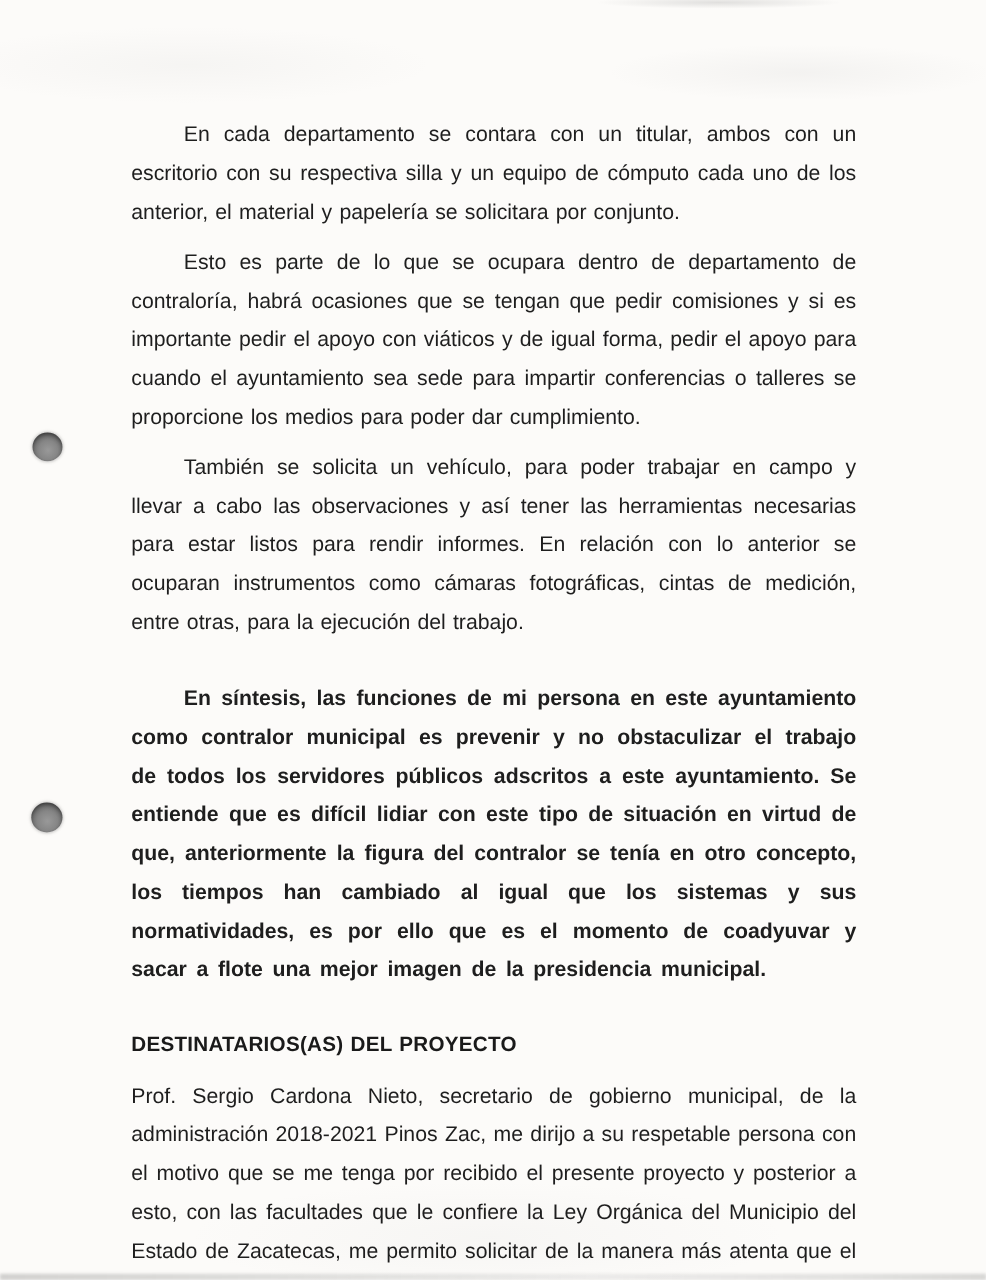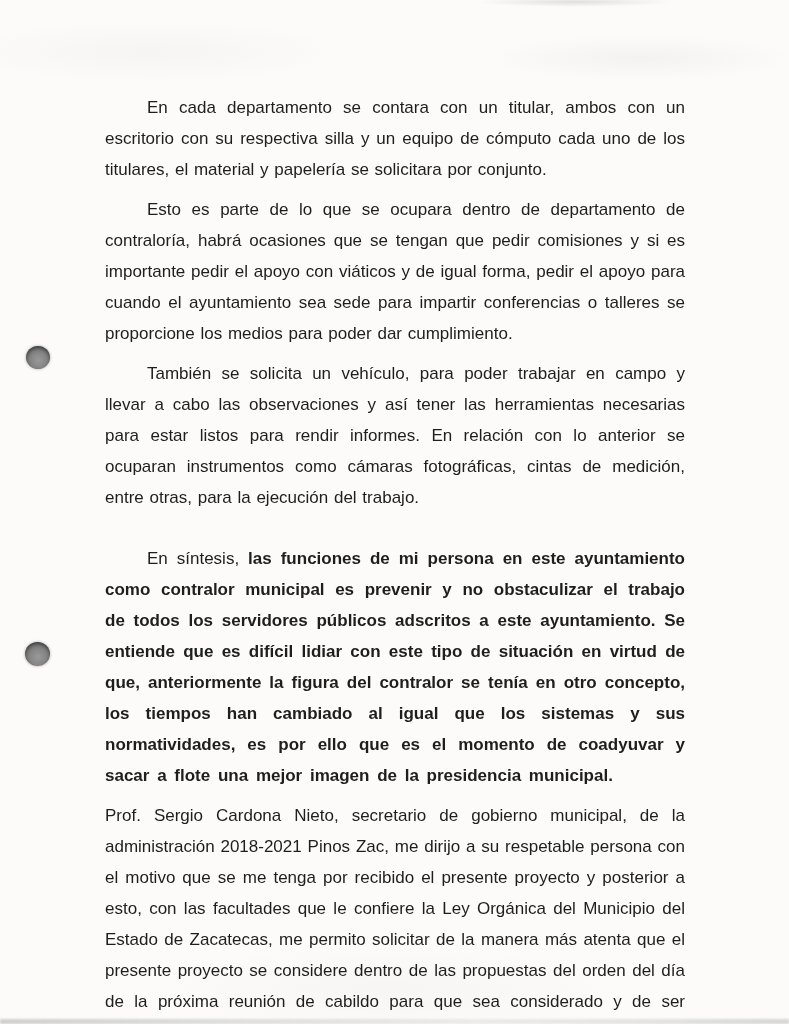--- a/index.html
+++ b/index.html
@@ -35,21 +35,21 @@
   .content p {
     margin: 0 0 9px 0;
     text-indent: 42px;
   }
   .para-synthesis {
     margin-top: 30px !important;
     font-weight: bold;
     word-spacing: 3px;
   }
   .para-synthesis .lead-in {
-    font-weight: normal;
+    font-weight: bold;
   }
   .section-heading {
     margin: 30px 0 9px 0;
     font-size: 16.5px;
     font-weight: bold;
     line-height: 31px;
     letter-spacing: 0.2px;
     color: #1a1a1a;
     text-align: left;
   }
@@ -93,28 +93,29 @@
 </head>
 <body>
 
 <div class="page">
 
   <span class="hole-punch first"></span>
   <span class="hole-punch second"></span>
 
   <div class="content">
 
-    <p>En cada departamento se contara con un titular, ambos con un escritorio con su respectiva silla y un equipo de cómputo cada uno de los titulares, el material y papelería se solicitara por conjunto.</p>
+    <p>En cada departamento se contara con un titular, ambos con un escritorio con su respectiva silla y un equipo de cómputo cada uno de los anterior, el material y papelería se solicitara por conjunto.</p>
 
     <p>Esto es parte de lo que se ocupara dentro de departamento de contraloría, habrá ocasiones que se tengan que pedir comisiones y si es importante pedir el apoyo con viáticos y de igual forma, pedir el apoyo para cuando el ayuntamiento sea sede para impartir conferencias o talleres se proporcione los medios para poder dar cumplimiento.</p>
 
     <p>También se solicita un vehículo, para poder trabajar en campo y llevar a cabo las observaciones y así tener las herramientas necesarias para estar listos para rendir informes. En relación con lo anterior se ocuparan instrumentos como cámaras fotográficas, cintas de medición, entre otras, para la ejecución del trabajo.</p>
 
     <p class="para-synthesis"><span class="lead-in">En síntesis, </span><span>las funciones de mi persona en este ayuntamiento como contralor municipal es prevenir y no obstaculizar el trabajo de todos los servidores públicos adscritos a este ayuntamiento. Se entiende que es difícil lidiar con este tipo de situación en virtud de que, anteriormente la figura del contralor se tenía en otro concepto, los tiempos han cambiado al igual que los sistemas y sus normatividades, es por ello que es el momento de coadyuvar y sacar a flote una mejor imagen de la presidencia municipal.</span></p>
 
+    <h2 class="section-heading">DESTINATARIOS(AS) DEL PROYECTO</h2>
 
     <p class="para-closing">Prof. Sergio Cardona Nieto, secretario de gobierno municipal, de la administración 2018-2021 Pinos Zac, me dirijo a su respetable persona con el motivo que se me tenga por recibido el presente proyecto y posterior a esto, con las facultades que le confiere la Ley Orgánica del Municipio del Estado de Zacatecas, me permito solicitar de la manera más atenta que el presente proyecto se considere dentro de las propuestas del orden del día de la próxima reunión de cabildo para que sea considerado y de ser posible aprobado.</p>
 
   </div>
 
   <div class="bottom-scan-edge"></div>
 
 </div>
 
 </body></html>

